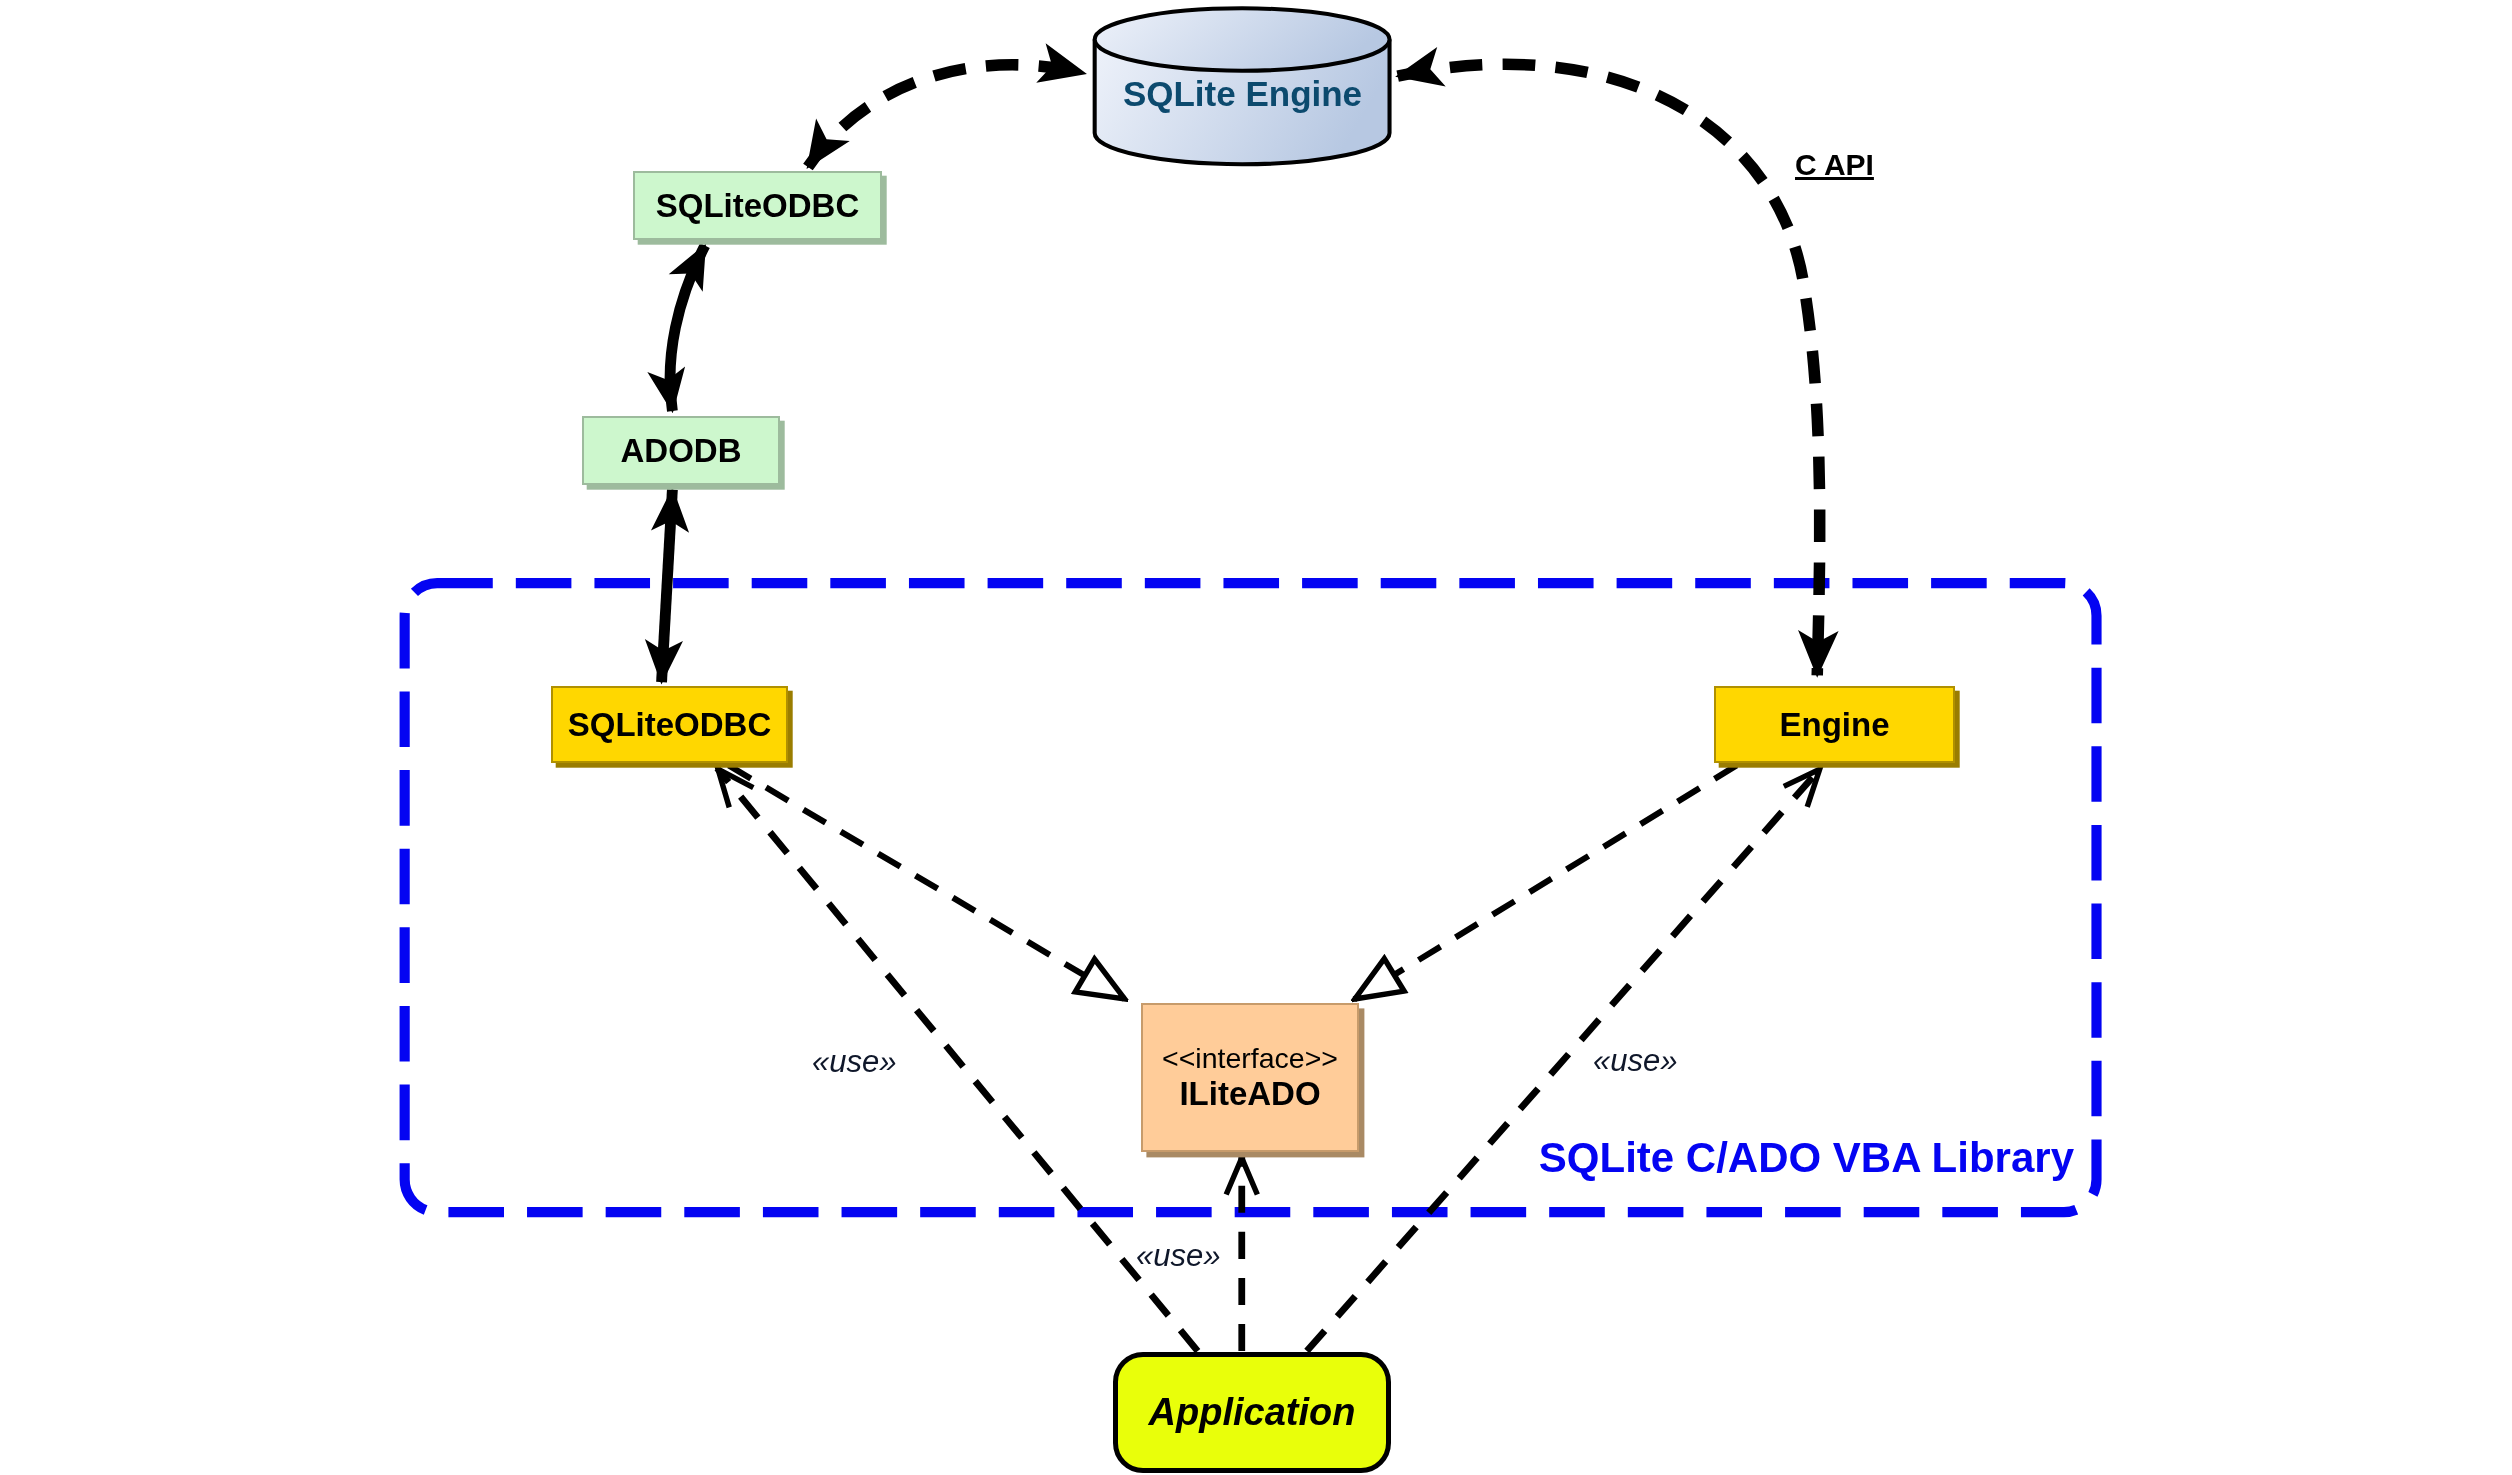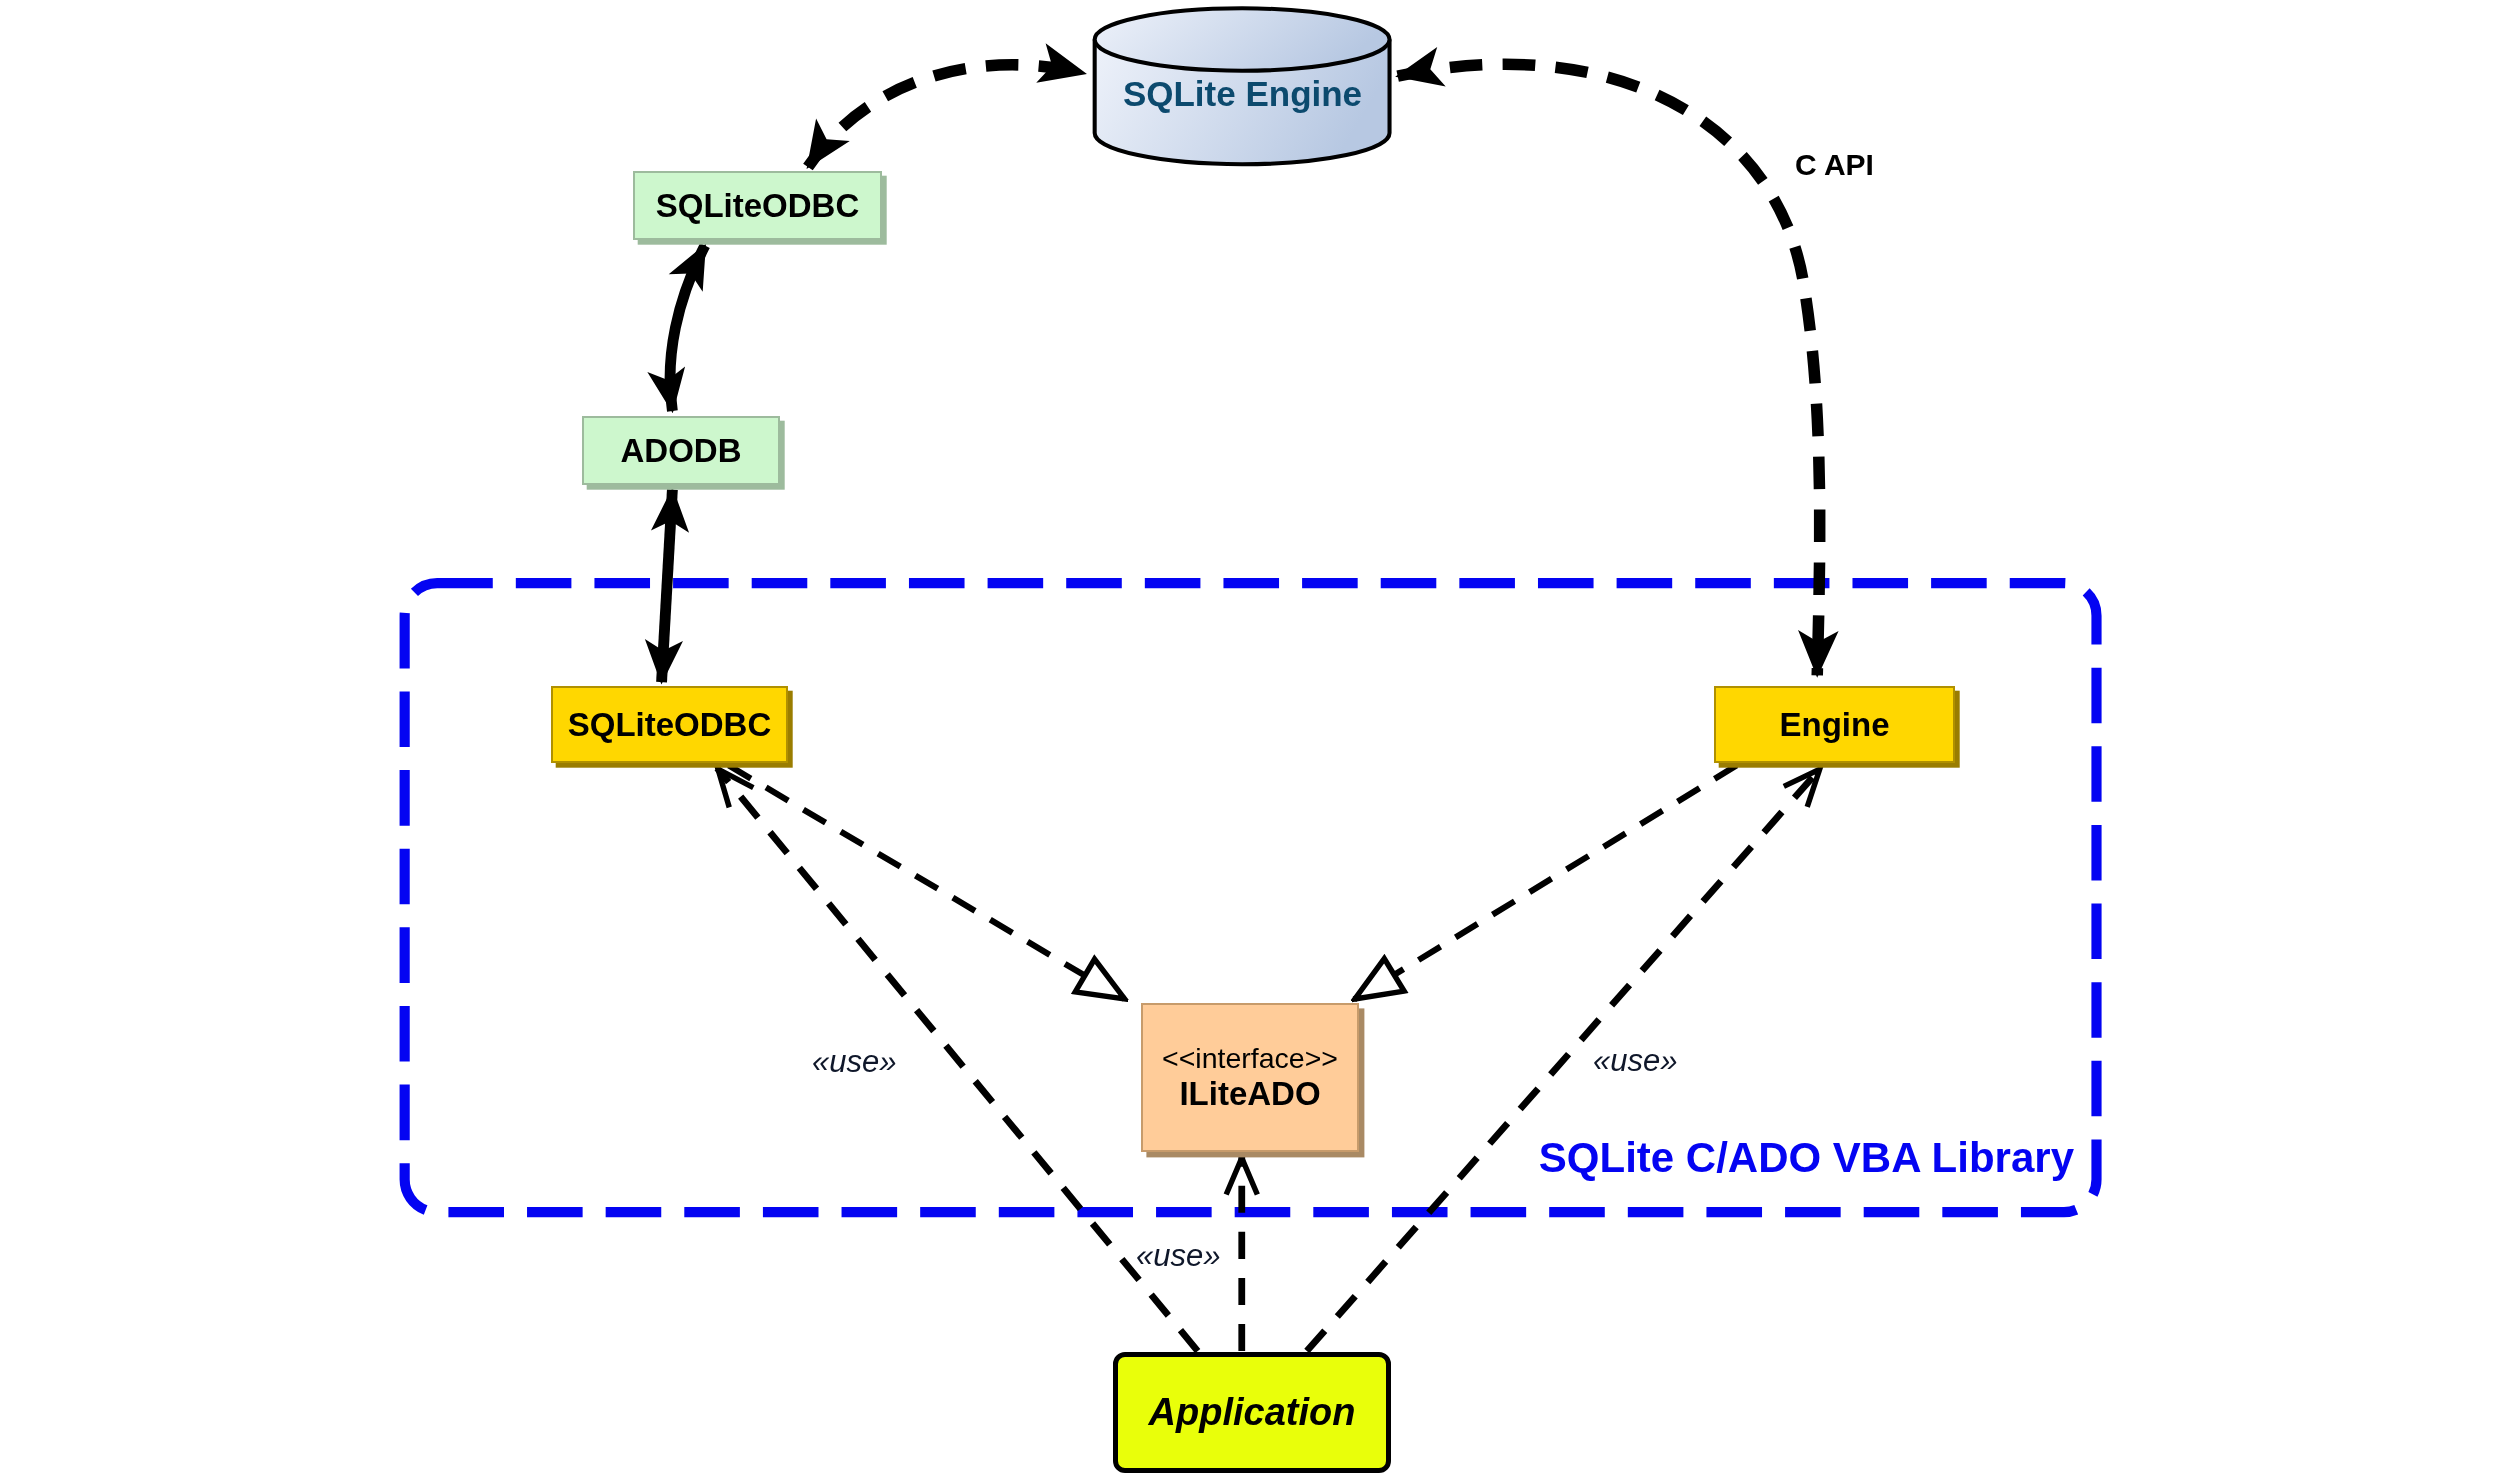--- a/index.html
+++ b/index.html
@@ -35,31 +35,31 @@
     background:#ffcc99;
     border:2px solid #c79b6b;
     box-shadow:5.4px 5.4px 0 #a98a64;
     flex-direction:column;justify-content:center;
   }
   .iface-stereotype{font-weight:normal;font-size:28.5px;}
   .iface-name{font-weight:bold;font-size:33px;}
   .app-box{
     background:#e9ff0a;
     border:5.4px solid #000;
-    border-radius:12px;
+    border-radius:30px;
     font-size:38px;font-style:italic;
   }
   .cyl-label{
     position:absolute;
     display:flex;align-items:center;justify-content:center;
     font-weight:bold;font-size:35px;color:#0c4a6e;
   }
   .float-label{position:absolute;white-space:nowrap;}
   .use-label{font-style:italic;font-size:31px;color:#0f172a;}
-  .capi-label{font-weight:bold;font-size:30px;color:#000;}
+  .capi-label{font-weight:bold;font-size:30px;color:#000;text-decoration:underline;}
   .library-label{
     font-weight:bold;font-size:42px;color:#0404f2;
     text-align:right;
   }
 </style>
 </head>
 <body>
 
 <div id="canvas">
 

